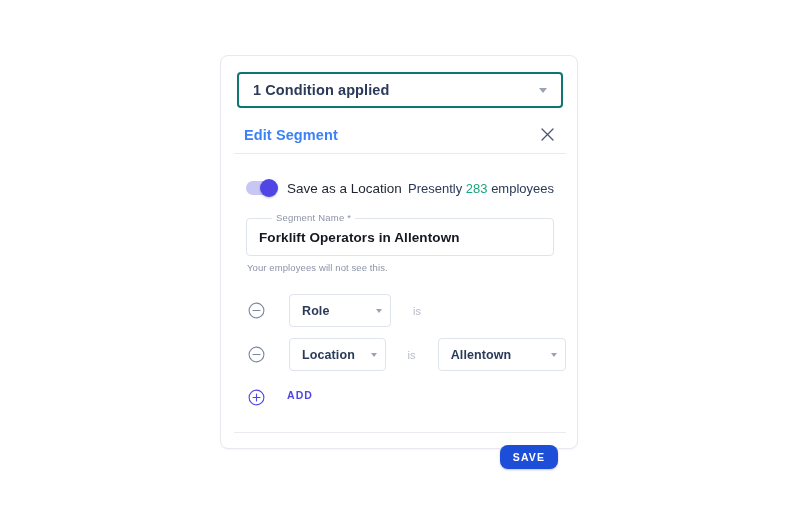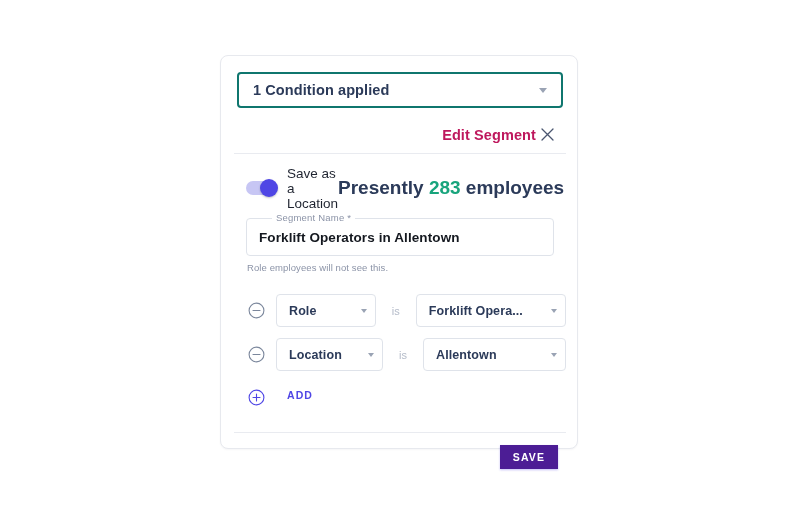--- a/index.html
+++ b/index.html
@@ -74,23 +74,22 @@
     height: 37px;
     display: flex;
     align-items: center;
     padding: 0 2px 0 10px;
     box-sizing: border-box;
   }
   .dialog-title {
     flex: 1;
     font-size: 14.5px;
     font-weight: 700;
-    color: #be185d;
-    letter-spacing: .1px;
-    text-align: right;
+    color: #3b82f6;
+    letter-spacing: .1px;
   }
   .close-btn {
     width: 22px;
     height: 22px;
     display: flex;
     align-items: center;
     justify-content: center;
     cursor: pointer;
     color: #4a5670;
     margin-right: 6px;
@@ -128,22 +127,22 @@
     background: #4f46e5;
     box-shadow: 0 1px 2px rgba(16,24,40,.25);
   }
   .toggle-label {
     margin-left: 11px;
     font-size: 13.5px;
     color: #1f2430;
   }
   .count {
     margin-left: auto;
-    font-size: 19px;
-    font-weight: 700;
+    font-size: 13px;
+    font-weight: 400;
     color: #2b3a59;
     white-space: nowrap;
   }
   .count .num { color: #18a47c; }
 
   
   .field-wrap {
     margin: 13px 12px 0 12px;
     position: relative;
   }
@@ -182,20 +181,21 @@
   }
 
   
   .rows { margin-top: 21px; }
   .cond-row {
     display: flex;
     align-items: center;
     height: 33px;
     margin-bottom: 11px;
     padding-left: 14px;
+    gap: 13px;
   }
   .icon-btn {
     width: 17px;
     height: 17px;
     flex-shrink: 0;
     cursor: pointer;
     display: flex;
     align-items: center;
     justify-content: center;
   }
@@ -224,21 +224,21 @@
     height: 0;
     border-left: 3.5px solid transparent;
     border-right: 3.5px solid transparent;
     border-top: 4.5px solid #9aa3b4;
     flex-shrink: 0;
     margin-left: 6px;
   }
   .op {
     font-size: 11px;
     color: #b4bbc9;
-    margin: 0 16px;
+    margin: 0 9px;
     letter-spacing: .1px;
   }
 
   
   .r1 .attr { width: 102px; margin-left: 11px; }
   .r1 .val-box { width: 154px; }
   
   .r2 .attr { width: 109px; margin-left: 11px; }
   .r2 .val-box { width: 146px; }
 
@@ -265,27 +265,27 @@
     margin: 17px 0 0 0;
     width: 100%;
   }
 
   .footer {
     display: flex;
     justify-content: flex-end;
     padding: 12px 8px 0 0;
   }
   .save-btn {
-    background: #4c1d95;
+    background: #1d4ed8;
     color: #fff;
     font-size: 10.5px;
     font-weight: 700;
     letter-spacing: 1.1px;
     border: none;
-    border-radius: 0;
+    border-radius: 8px;
     height: 24px;
     padding: 0 13px;
     cursor: pointer;
     font-family: "Liberation Sans", sans-serif;
     box-shadow: 0 1px 2px rgba(79,70,229,.35);
   }
 </style>
 </head>
 <body>
 
@@ -315,40 +315,36 @@
       <span class="toggle-label">Save as a Location</span>
       <span class="count"><span>Presently</span> <span class="num">283</span> <span>employees</span></span>
     </div>
 
     <div class="field-wrap">
       <div class="field-box">
         <span class="field-value" title="Segment Name">Forklift Operators in Allentown</span>
       </div>
       <span class="field-legend">Segment Name *</span>
     </div>
-    <div class="helper">Role employees will not see this.</div>
+    <div class="helper">Your employees will not see this.</div>
 
     <div class="rows">
 
       <div class="cond-row r1">
         <span class="icon-btn">
           <svg width="17" height="17" viewBox="0 0 17 17" aria-hidden="true">
             <circle cx="8.5" cy="8.5" r="7.4" fill="none" stroke="#7b879c" stroke-width="1.1"></circle>
             <path d="M5 8.5 H12" stroke="#7b879c" stroke-width="1.1" stroke-linecap="round"></path>
           </svg>
         </span>
         <span class="mini-select attr">
           <span class="val">Role</span>
           <span class="mini-caret"></span>
         </span>
         <span class="op">is</span>
-        <span class="mini-select val-box">
-          <span class="val">Forklift Opera...</span>
-          <span class="mini-caret"></span>
-        </span>
       </div>
 
       <div class="cond-row r2">
         <span class="icon-btn">
           <svg width="17" height="17" viewBox="0 0 17 17" aria-hidden="true">
             <circle cx="8.5" cy="8.5" r="7.4" fill="none" stroke="#7b879c" stroke-width="1.1"></circle>
             <path d="M5 8.5 H12" stroke="#7b879c" stroke-width="1.1" stroke-linecap="round"></path>
           </svg>
         </span>
         <span class="mini-select attr">

